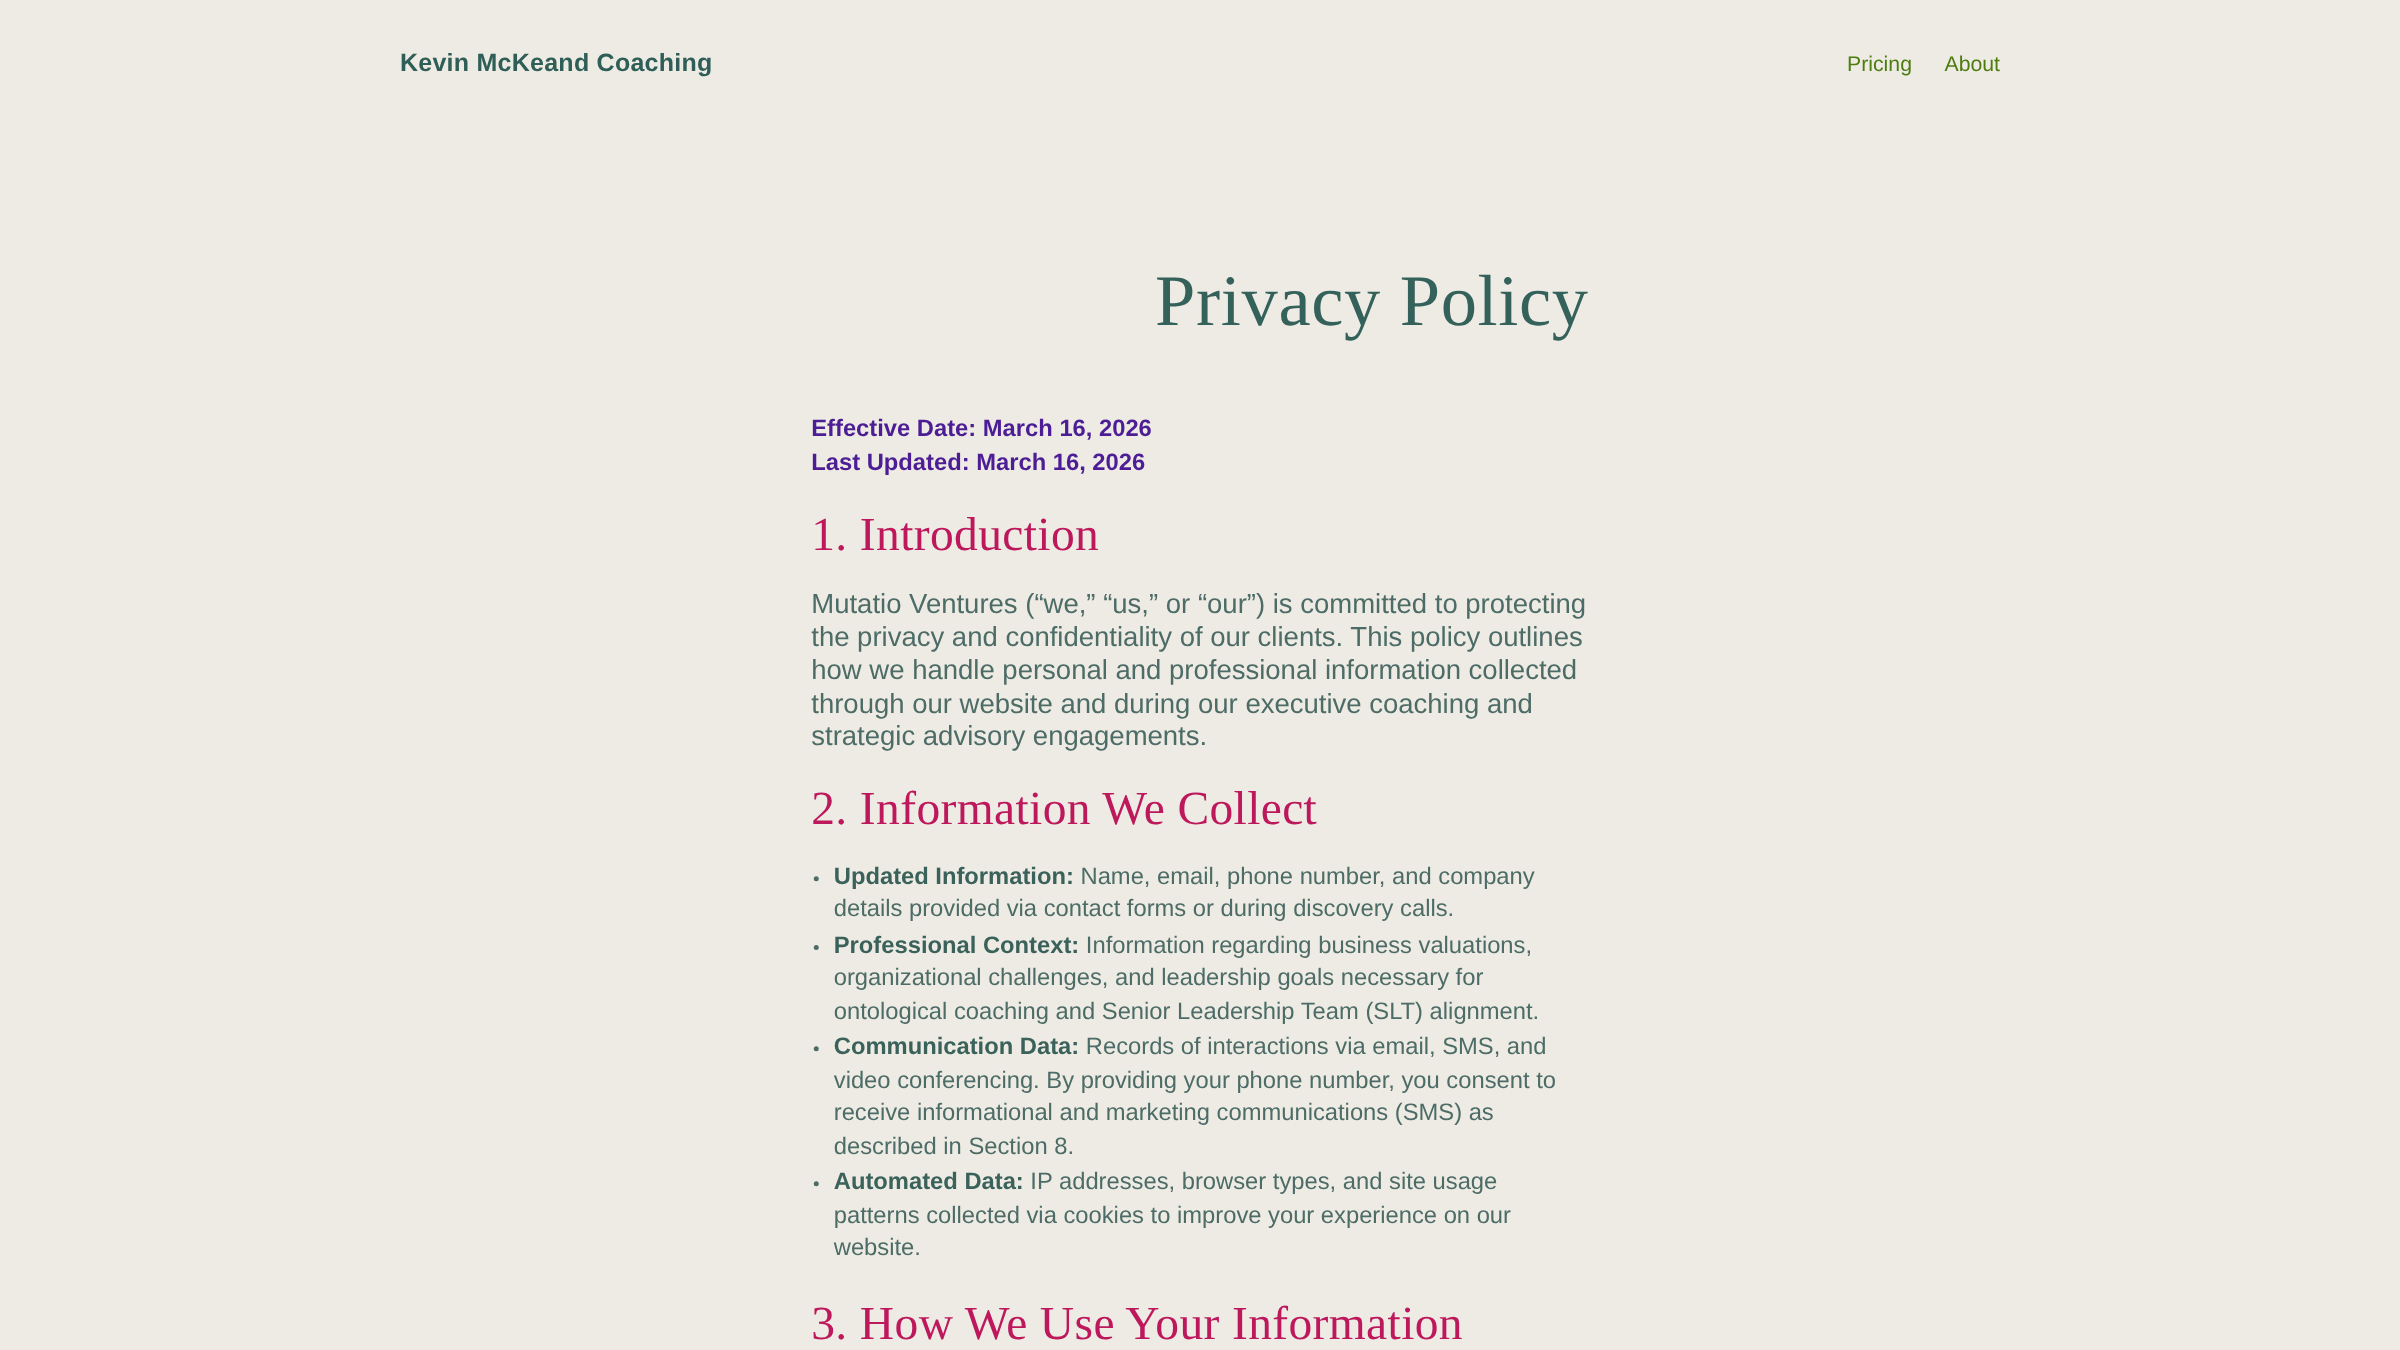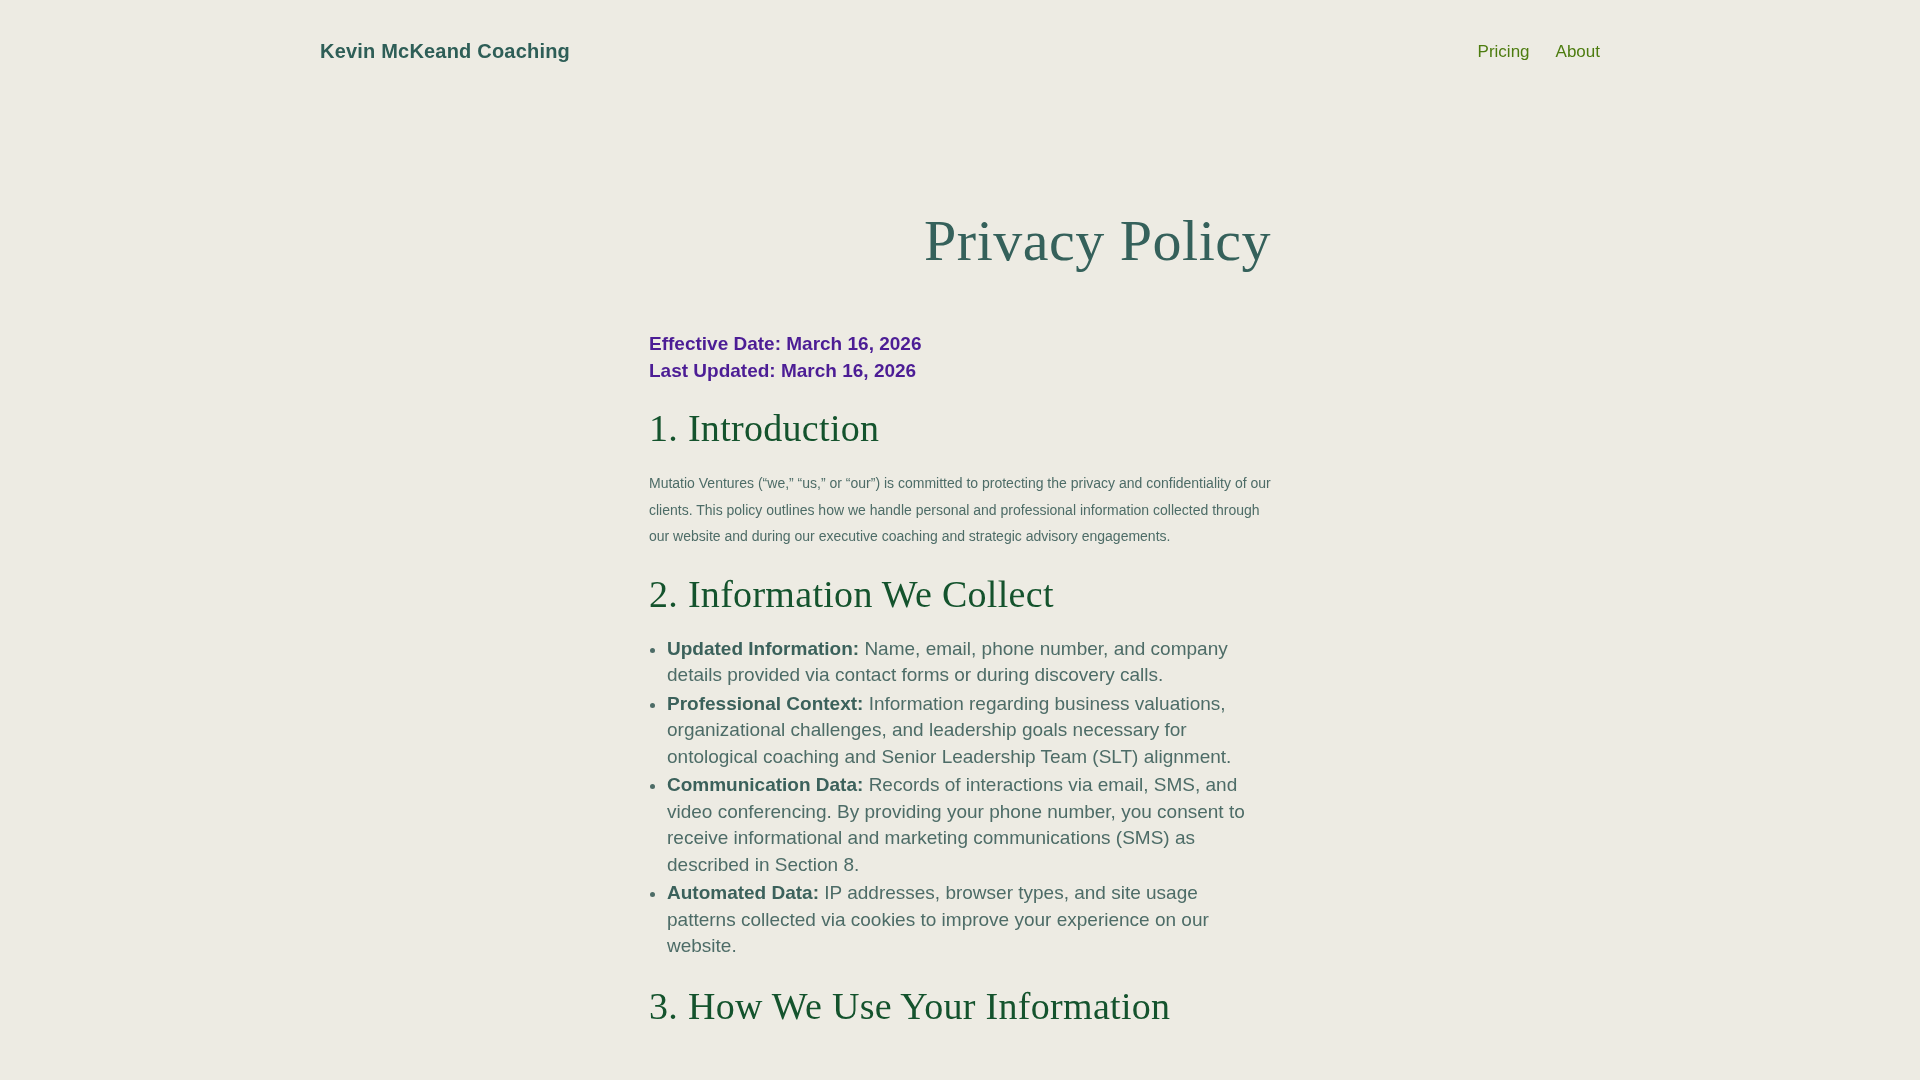--- a/index.html
+++ b/index.html
@@ -43,27 +43,27 @@
   }
   .date-line {
     font-size: 19px; line-height: 27px;
     color: #4c1d95;
     font-weight: bold;
   }
   .section-heading {
     font-family: "Liberation Serif", serif;
     font-weight: 400;
     font-size: 38px;
-    color: #14532d;
+    color: #be185d;
     margin-top: 22px;
     margin-bottom: 20px;
     letter-spacing: 0.3px;
   }
   .body-text {
-    font-size: 14px; line-height: 26.5px;
+    font-size: 22px; line-height: 26.5px;
     color: #4d6c67;
     margin-bottom: 13px;
   }
   ul.policy-list {
     list-style: disc outside;
     padding-left: 17px;
     margin-bottom: 24px;
   }
   ul.policy-list li {
     font-size: 19px; line-height: 26.5px;

